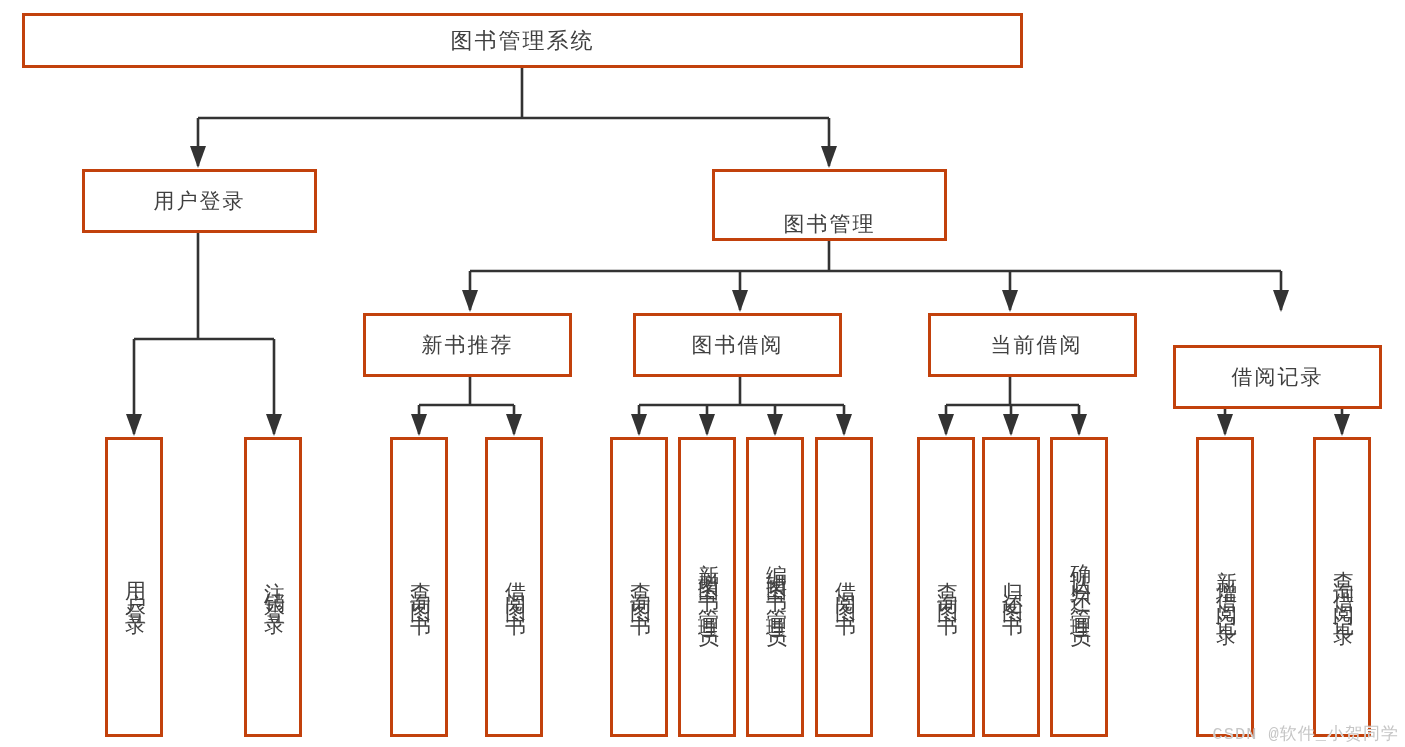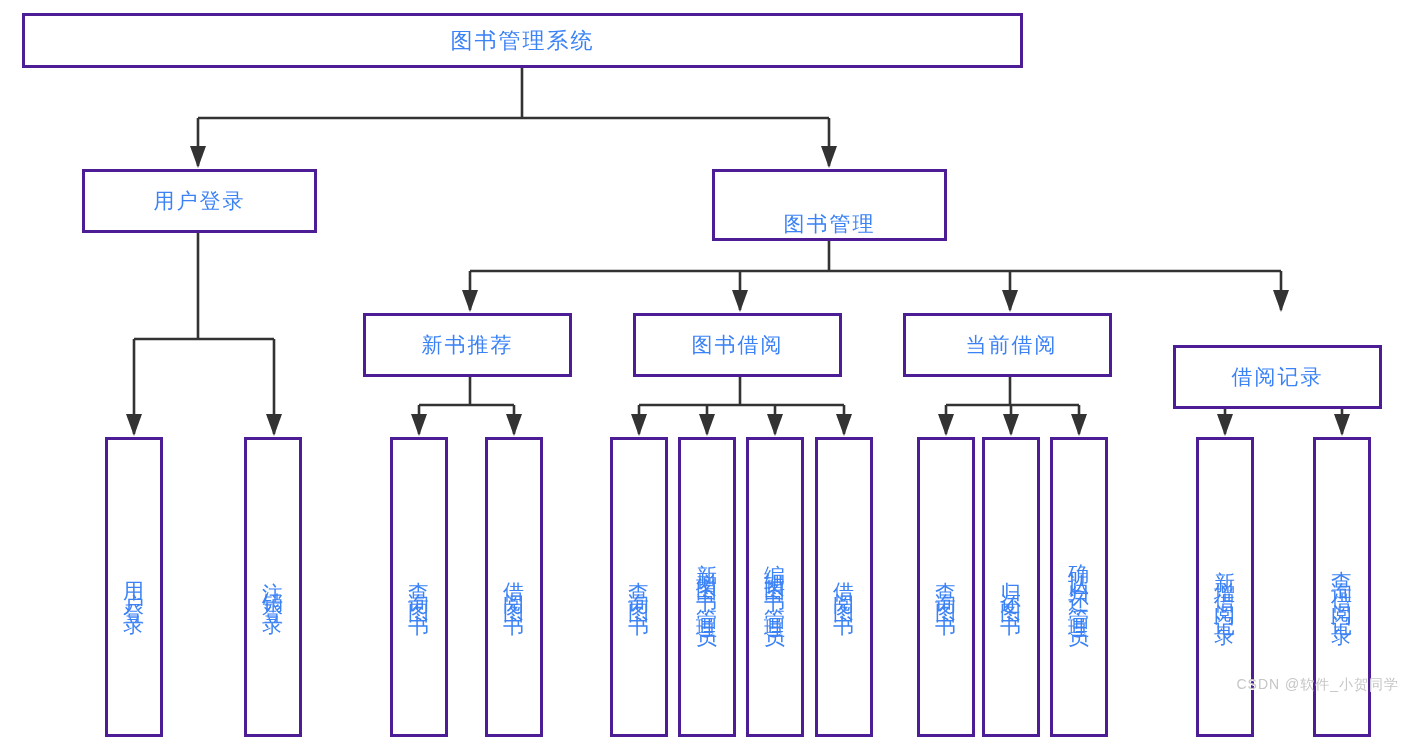--- a/index.html
+++ b/index.html
@@ -13,26 +13,27 @@
   }
   #connectors {
     position: absolute;
     left: 0; top: 0;
     width: 1405px; height: 747px;
     pointer-events: none;
   }
   .box {
     position: absolute;
     box-sizing: border-box;
-    border: 3px solid #4c1d95;
+    border: 3px solid #c2410c;
     background: #ffffff;
     display: flex;
     align-items: center;
     justify-content: center;
-    color: #3b82f6;
+    color: #404040;
+    font-family: Liberation Mono, monospace;
   }
   .hlabel {
     font-size: 21px;
     letter-spacing: 2px;
     white-space: nowrap;
   }
   .vlabel {
     writing-mode: vertical-rl;
     text-orientation: mixed;
     font-size: 21px;
@@ -43,21 +44,21 @@
   
   #node-root   { left: 22px;  top: 13px;  width: 1001px; height: 55px; }
   #node-root .hlabel { font-size: 22px; }
   
   #node-login  { left: 82px;  top: 169px; width: 235px; height: 64px; }
   #node-mgmt   { left: 712px; top: 169px; width: 235px; height: 72px; align-items: flex-end; }
   
   .l3 { top: 313px; width: 209px; height: 64px; }
   #node-newbooks { left: 363px;  }
   #node-borrow   { left: 633px;  }
-  #node-current  { left: 903px; padding-left: 8px;  }
+  #node-current  { left: 928px; padding-left: 8px;  }
   #node-records  { left: 1173px; margin-top: 32px; }
   
   .leaf { top: 437px; width: 58px; height: 300px; }
   #leaf-user-login { left: 105px;  }
   #leaf-logout     { left: 244px;  }
   #leaf-nb-query   { left: 390px;  }
   #leaf-nb-borrow  { left: 485px;  }
   #leaf-bb-query   { left: 610px;  }
   #leaf-bb-add     { left: 678px;  }
   #leaf-bb-edit    { left: 746px;  }
@@ -65,27 +66,28 @@
   #leaf-cb-query   { left: 917px;  }
   #leaf-cb-return  { left: 982px;  }
   #leaf-cb-confirm { left: 1050px; }
   #leaf-br-add     { left: 1196px; }
   #leaf-br-query   { left: 1313px; }
   
   .tight .vlabel { letter-spacing: 9px; }
   #watermark {
     position: absolute;
     right: 6px;
-    top: 676px;
-    font-size: 14px;
+    top: 722px;
+    font-size: 17px;
     color: #c6c6c6;
     letter-spacing: 1px;
     white-space: nowrap;
     z-index: 5;
     text-shadow: 0 1px 0 #ffffff;
+    font-family: Liberation Mono, monospace;
   }
 </style>
 </head>
 <body>
 
 <div id="stage">
 
   <svg id="connectors" viewBox="0 0 1405 747" xmlns="http://www.w3.org/2000/svg">
     <defs>
       <marker id="arrow" markerUnits="userSpaceOnUse" markerWidth="26" markerHeight="20" refX="20" refY="9" orient="auto">

